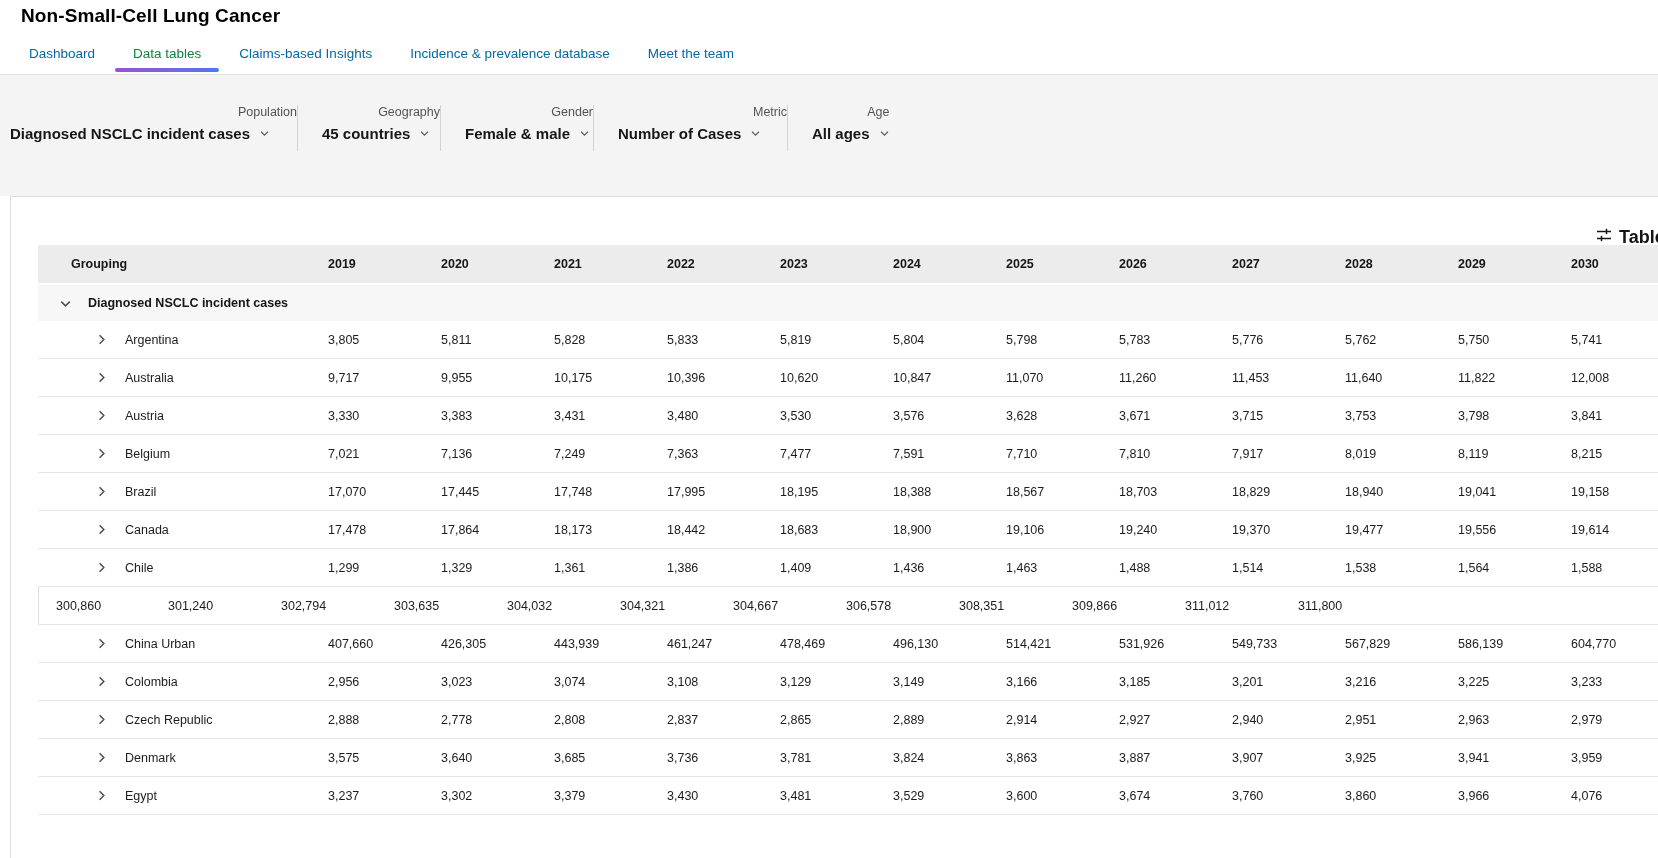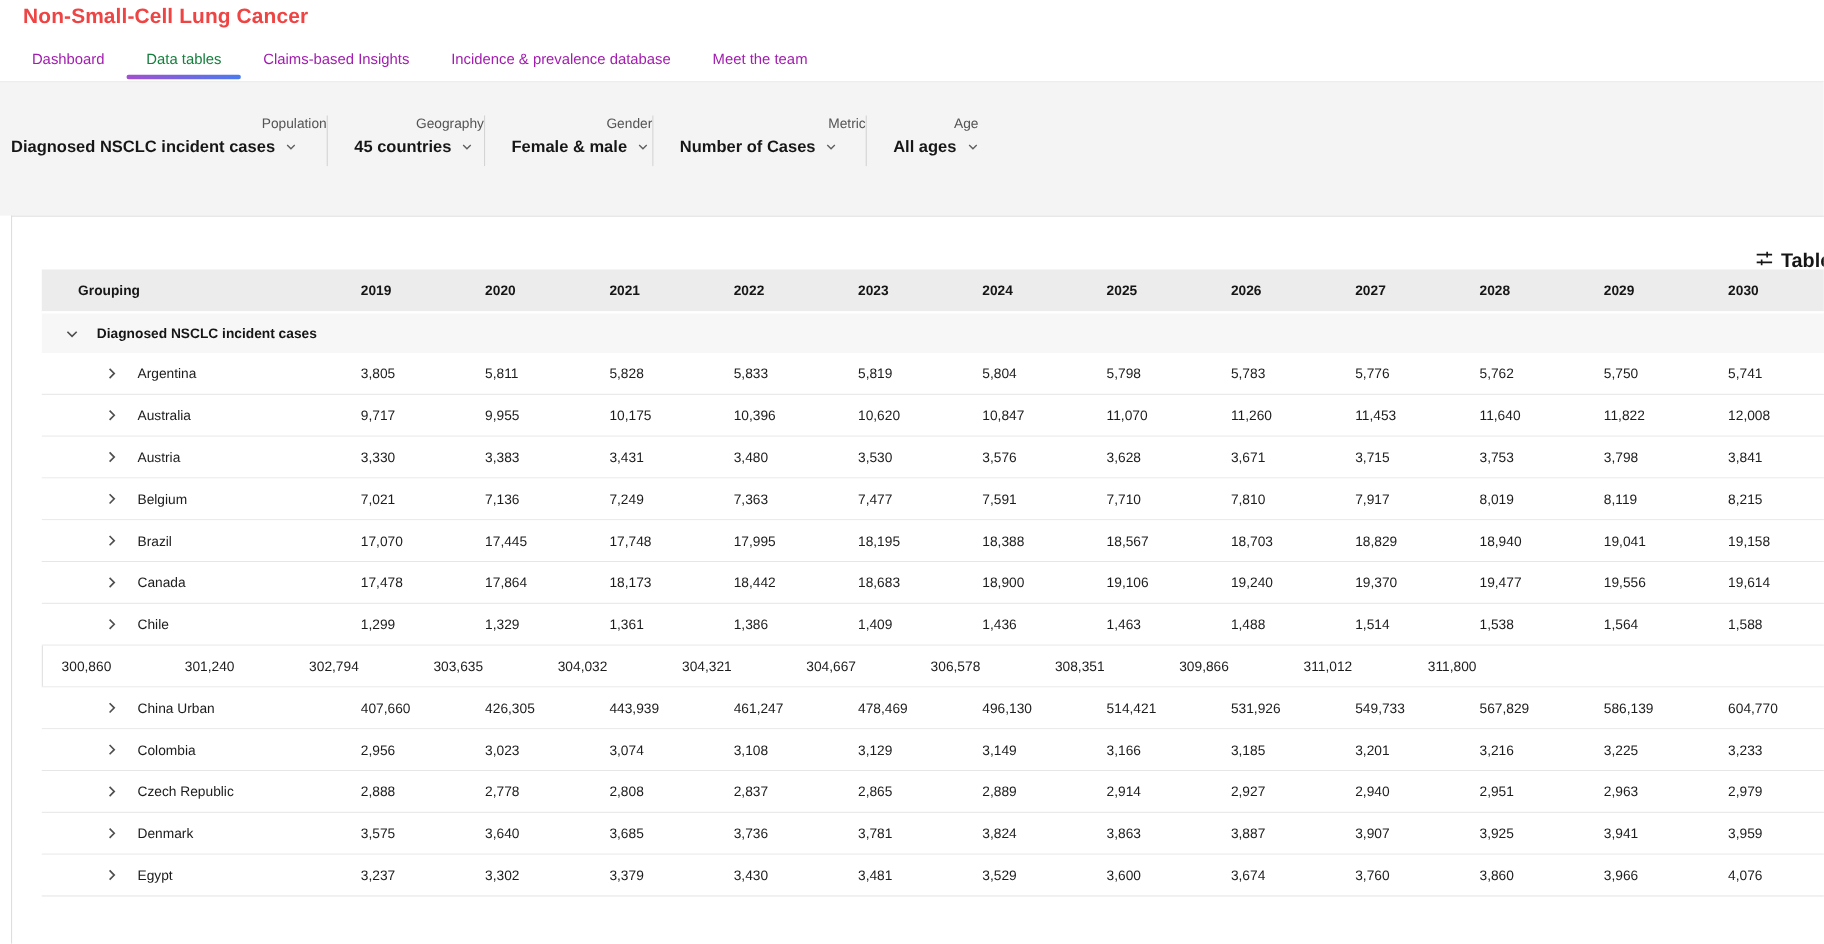--- a/index.html
+++ b/index.html
@@ -1,24 +1,24 @@
 <!DOCTYPE html>
 <html style="--accent-start: #A14FD0; --accent-end: #4B7BF0;"><head>
 <meta charset="utf-8">
 <style>
   * { margin:0; padding:0; box-sizing:border-box; }
   html,body { width:1658px; height:858px; overflow:hidden; background:#ffffff;
     font-family:"Liberation Sans", sans-serif; color:#161616; }
 
   
   .page-header { background:#fff; border-bottom:1px solid #e2e2e2; height:75px; }
-  .page-title { font-size:19px; font-weight:700; letter-spacing:.1px; padding:5px 0 0 21px; color:#ef4444; }
+  .page-title { font-size:19px; font-weight:700; letter-spacing:.1px; padding:5px 0 0 21px; color:#000000; }
   .tab-bar { display:flex; gap:2px; margin-left:11px; margin-top:11px; align-items:flex-end; }
   .tab { position:relative; padding:0 18px; height:30px; display:flex; align-items:center;
-         font-size:13.5px; color:#a21caf; cursor:pointer; white-space:nowrap; }
+         font-size:13.5px; color:#0369a1; cursor:pointer; white-space:nowrap; }
   .tab.active { color:#15803d; font-weight:400; }
   .tab.active::after { content:""; position:absolute; left:0; right:0; bottom:-4px; height:4px;
          border-radius:2px; background:linear-gradient(90deg, var(--accent-start,#A14FD0), var(--accent-end,#4B7BF0)); }
 
   
   .filter-bar { background:#f4f4f4; height:121px; padding:30px 0 0 10px; display:flex; align-items:flex-start; }
   .filter-group { padding-left:24px; border-left:1px solid #d4d4d4; min-height:46px; }
   .filter-group:first-child { border-left:none; padding-left:0; }
   .fg-1 { width:287px; } .fg-2 { width:143px; } .fg-3 { width:194px; } .fg-4 { width:153px; }
   .filter-label { font-size:12.5px; color:#545454; margin-bottom:6px;text-align:right; }

